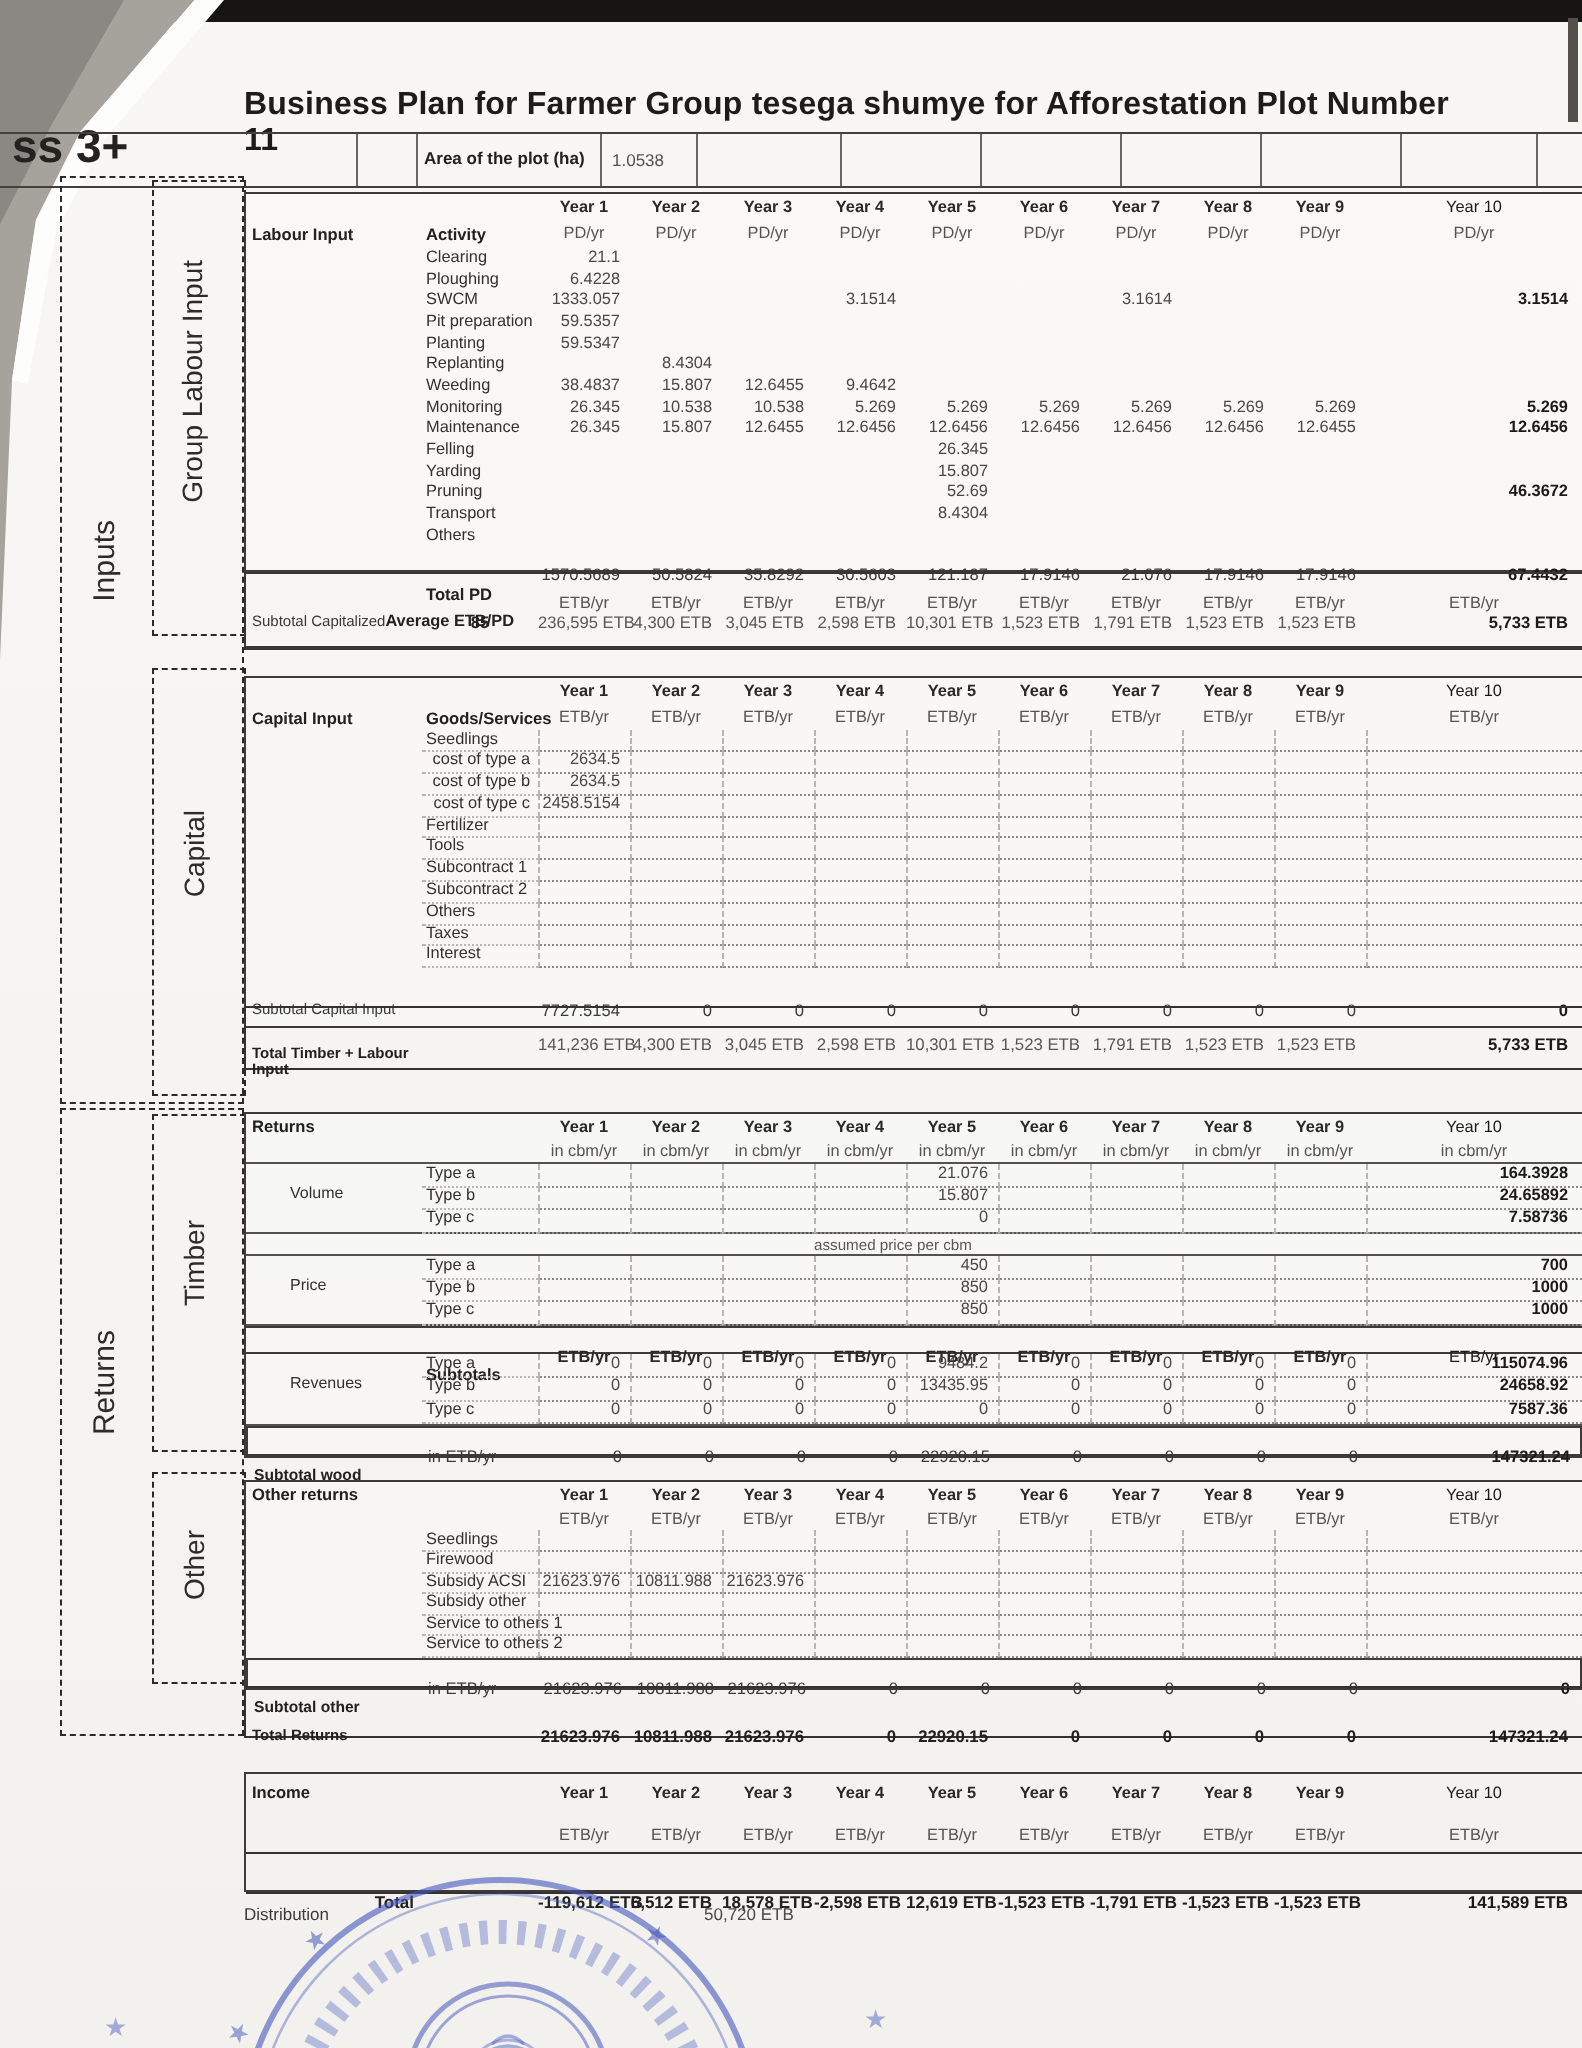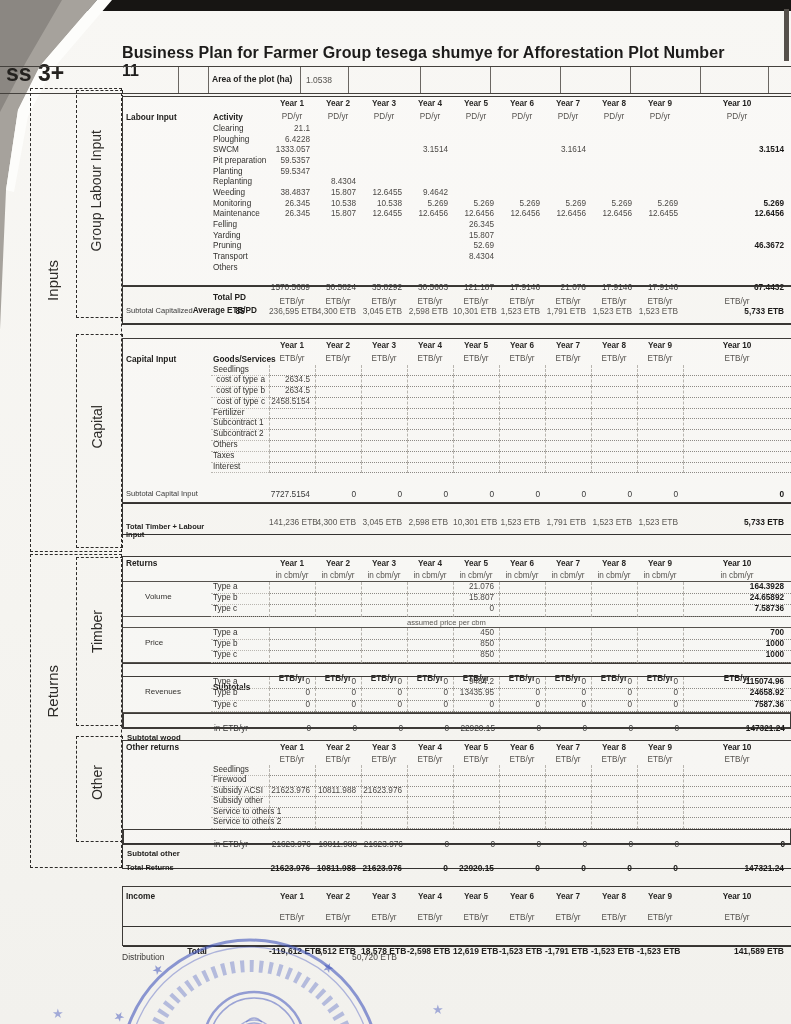--- a/index.html
+++ b/index.html
@@ -24,21 +24,21 @@
   .arearow{left:0;top:66px;width:791px;height:26px;border-top:1.6px solid #44413d;border-bottom:1.6px solid #44413d;}
   .arearow .vline{position:absolute;top:0;height:100%;border-left:1px solid #6b6762;}
   .arealbl{position:absolute;left:212px;top:7px;font-size:8.5px;font-weight:bold;color:#22211f;}
   .areaval{position:absolute;left:306px;top:8px;font-size:8.5px;color:#55524e;}
   
   .grid{display:grid;grid-template-columns:88px 58px repeat(9,46px) 108px;align-items:center;}
   .c1{padding-left:3px;white-space:nowrap;}
   .c2{padding-left:2px;white-space:nowrap;}
   .yc{text-align:right;padding-right:5px;white-space:nowrap;}
   .grid > .yc:last-child{font-weight:bold;color:#1b1a19;padding-right:7px;}
-  .grid > .ych:last-child{font-weight:bold;color:#1b1a19;}
+  .grid > .ych:last-child{font-weight:normal;color:#1b1a19;}
   .ych{text-align:center;font-weight:bold;color:#2a2927;white-space:nowrap;}
   .ycu{text-align:center;color:#56534f;white-space:nowrap;}
   .bold{font-weight:bold;color:#22211f;margin-top:19px;}
   .wrap{white-space:normal;line-height:8px;font-size:7.5px;}
   .boxed{border:1.5px solid #3d3a37;background:rgba(255,255,255,.25);}
   
   .labour{left:122px;top:96px;width:668px;}
   .labour .hrow{height:13px;font-size:8.2px;}
   .labour .row{height:10.7px;font-size:8.2px;color:#4b4845;}
   .labour .row .c2{color:#33312e;}
@@ -528,20 +528,34 @@
         <span class="yc"></span>
         <span class="yc"></span>
         <span class="yc"></span>
         <span class="yc"></span>
         <span class="yc"></span>
         <span class="yc"></span>
         <span class="yc"></span>
         <span class="yc"></span>
       </div>
 
+      <div class="grid row dotrow">
+        <span class="c1"></span>
+        <span class="c2">Tools</span>
+        <span class="yc"></span>
+        <span class="yc"></span>
+        <span class="yc"></span>
+        <span class="yc"></span>
+        <span class="yc"></span>
+        <span class="yc"></span>
+        <span class="yc"></span>
+        <span class="yc"></span>
+        <span class="yc"></span>
+        <span class="yc"></span>
+      </div>
 
       <div class="grid row dotrow">
         <span class="c1"></span>
         <span class="c2">Subcontract 1</span>
         <span class="yc"></span>
         <span class="yc"></span>
         <span class="yc"></span>
         <span class="yc"></span>
         <span class="yc"></span>
         <span class="yc"></span>

